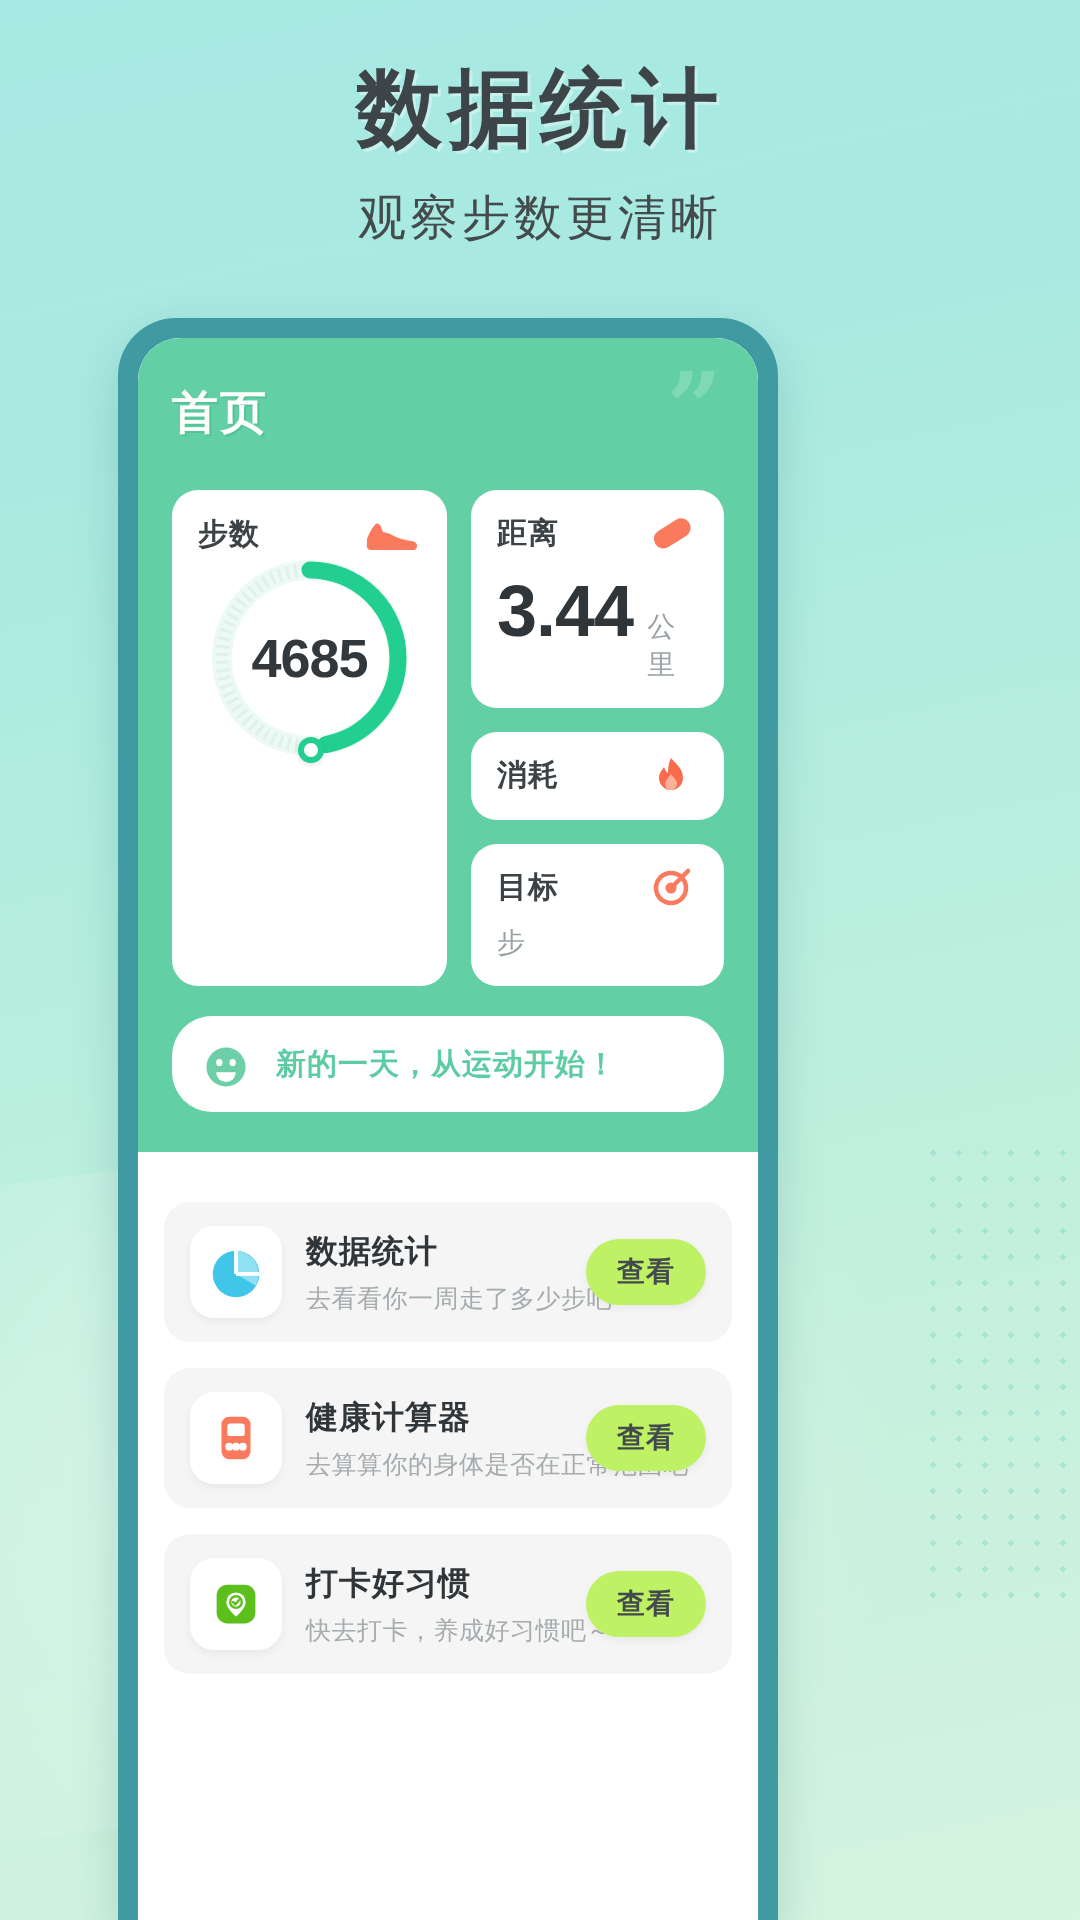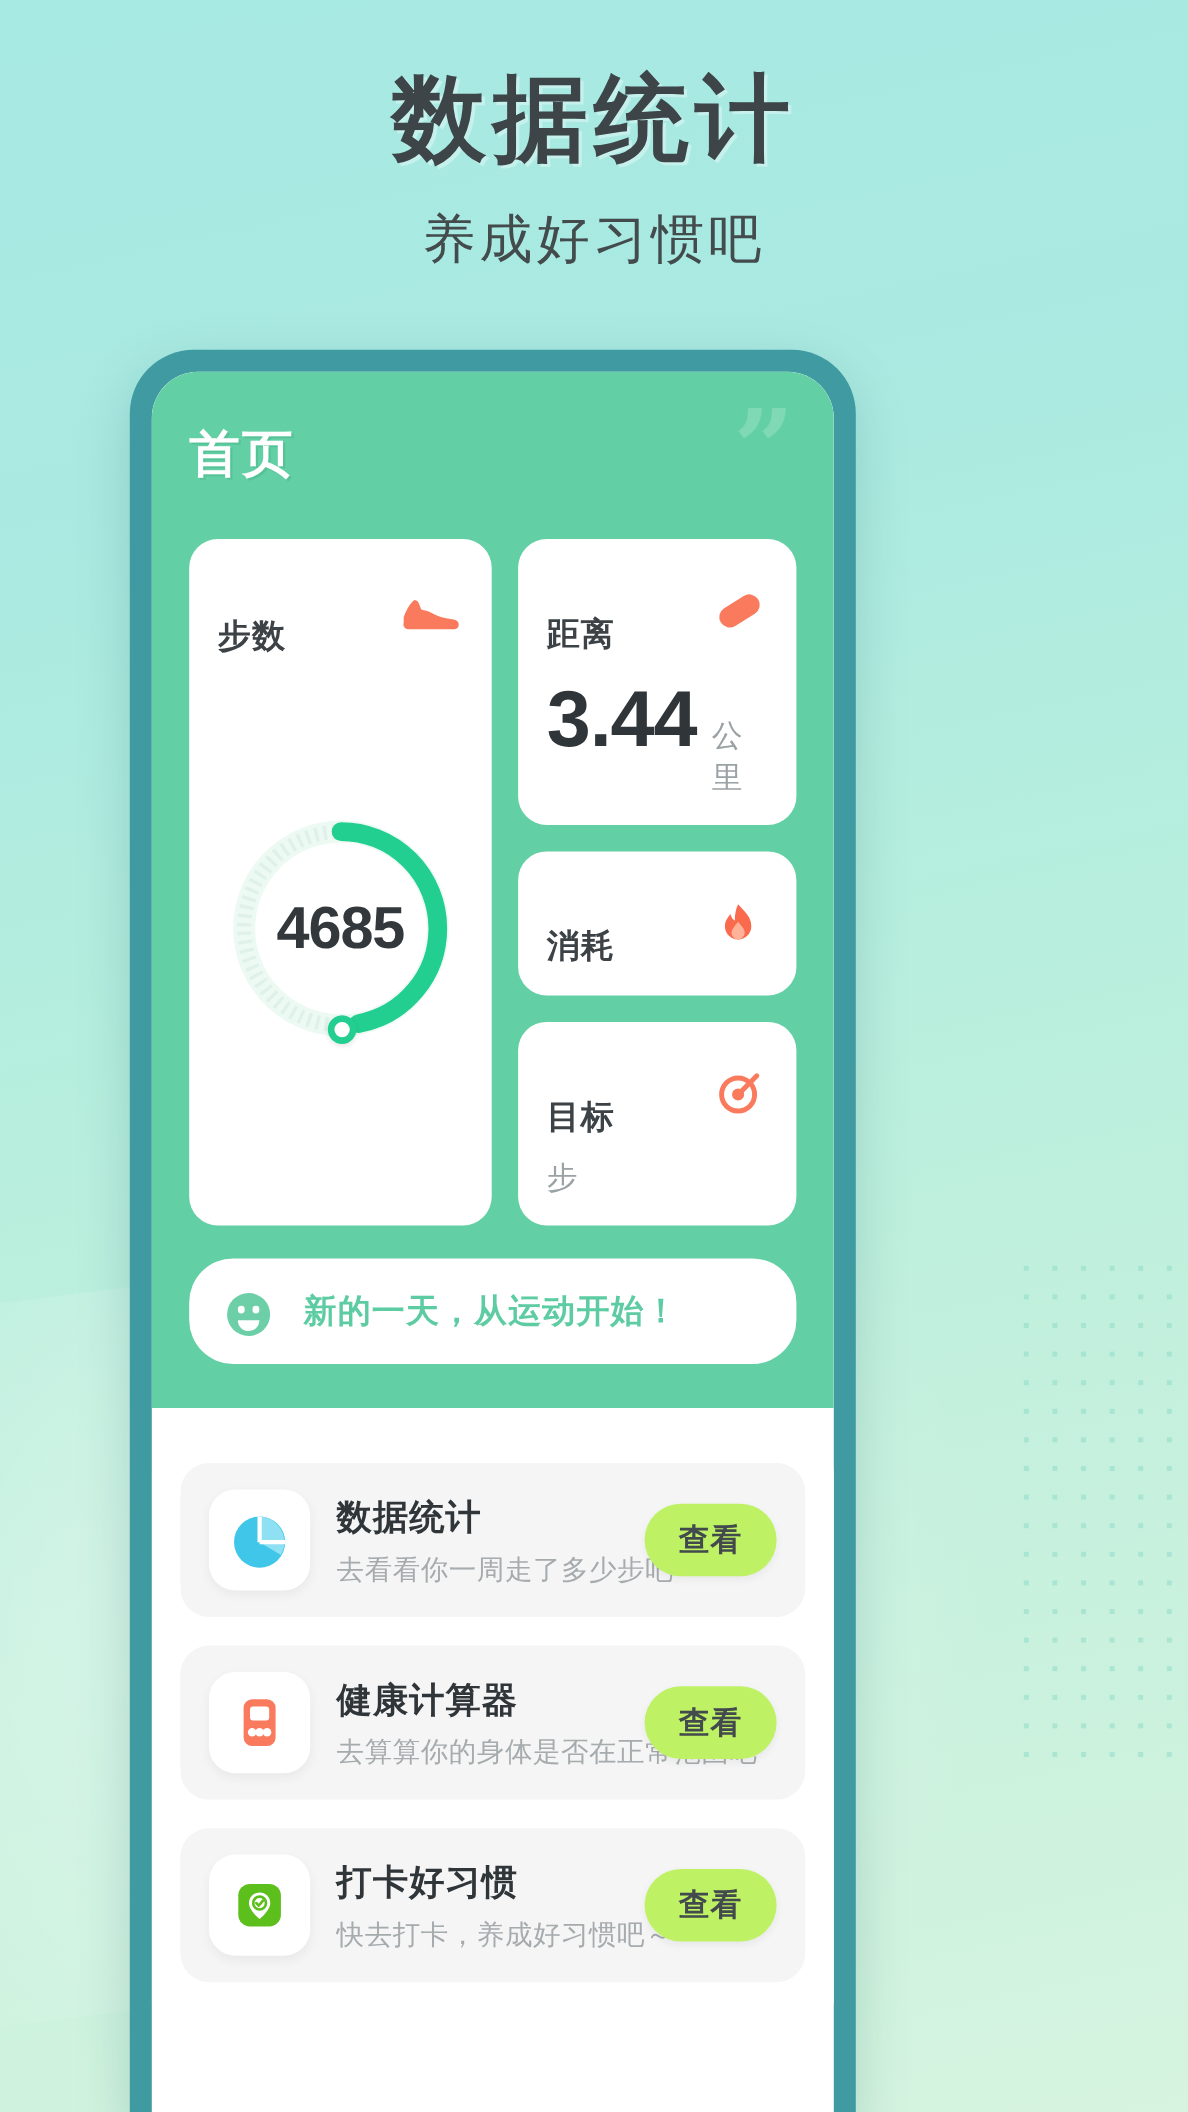--- a/index.html
+++ b/index.html
@@ -52,37 +52,37 @@
     text-shadow:2px 2px 0 rgba(60,170,130,.35);
   }
 
   
   .stats{display:flex;gap:24px;}
   .steps-card{
     flex:0 0 275px;background:#fff;border-radius:26px;padding:24px 26px 26px 26px;
     box-sizing:border-box;display:flex;flex-direction:column;
   }
   .card-head{display:flex;align-items:center;justify-content:space-between;}
-  .card-label{font-size:30px;color:#3c4245;font-weight:bold;letter-spacing:1px;margin-top:44px;}
+  .card-label{font-size:30px;color:#3c4245;font-weight:bold;letter-spacing:1px;}
   .side-col{flex:1;display:flex;flex-direction:column;gap:24px;}
   .mini-card{
     background:#fff;border-radius:26px;padding:22px 26px 24px 26px;box-sizing:border-box;
     flex:1;display:flex;flex-direction:column;justify-content:center;
   }
   .mini-value{display:flex;align-items:baseline;gap:14px;margin-top:16px;}
   .mini-num{font-size:72px;font-weight:bold;color:#2f3538;letter-spacing:-1px;}
   .mini-unit{font-size:28px;color:#9aa2a5;}
 
   
   .ic{width:54px;height:42px;position:relative;flex:0 0 auto;}
   .ic-shoe{width:58px;height:34px;}
   .ic-shoe svg,.ic svg{display:block;}
 
   
-  .ring-wrap{flex:1;display:flex;align-items:center;justify-content:center;}
+  .ring-wrap{flex:1;display:flex;justify-content:center;}
   .ring{position:relative;width:206px;height:206px;}
   .ring svg{transform:rotate(-90deg);display:block;}
   .ring-num{
     position:absolute;inset:0;display:flex;align-items:center;justify-content:center;
     font-size:54px;font-weight:bold;color:#32383b;letter-spacing:-1px;
   }
   .ring-knob{
     position:absolute;width:26px;height:26px;border-radius:50%;background:#fff;
     border:6px solid #22cf90;box-sizing:border-box;left:91px;top:182px;
     box-shadow:0 2px 5px rgba(0,0,0,.10);
@@ -119,21 +119,21 @@
   }
 </style>
 </head>
 <body>
 
 <div class="bg-sweep"></div>
 <div class="bg-dots"></div>
 
 <div class="headline">
   <h1>数据统计</h1>
-  <h2>养成好习惯吧</h2>
+  <h2>观察步数更清晰</h2>
 </div>
 
 <div class="phone">
   <div class="screen">
 
     <div class="screen-top">
       <div class="quote-mark">”</div>
       <div class="page-title">首页</div>
 
       <div class="stats">

